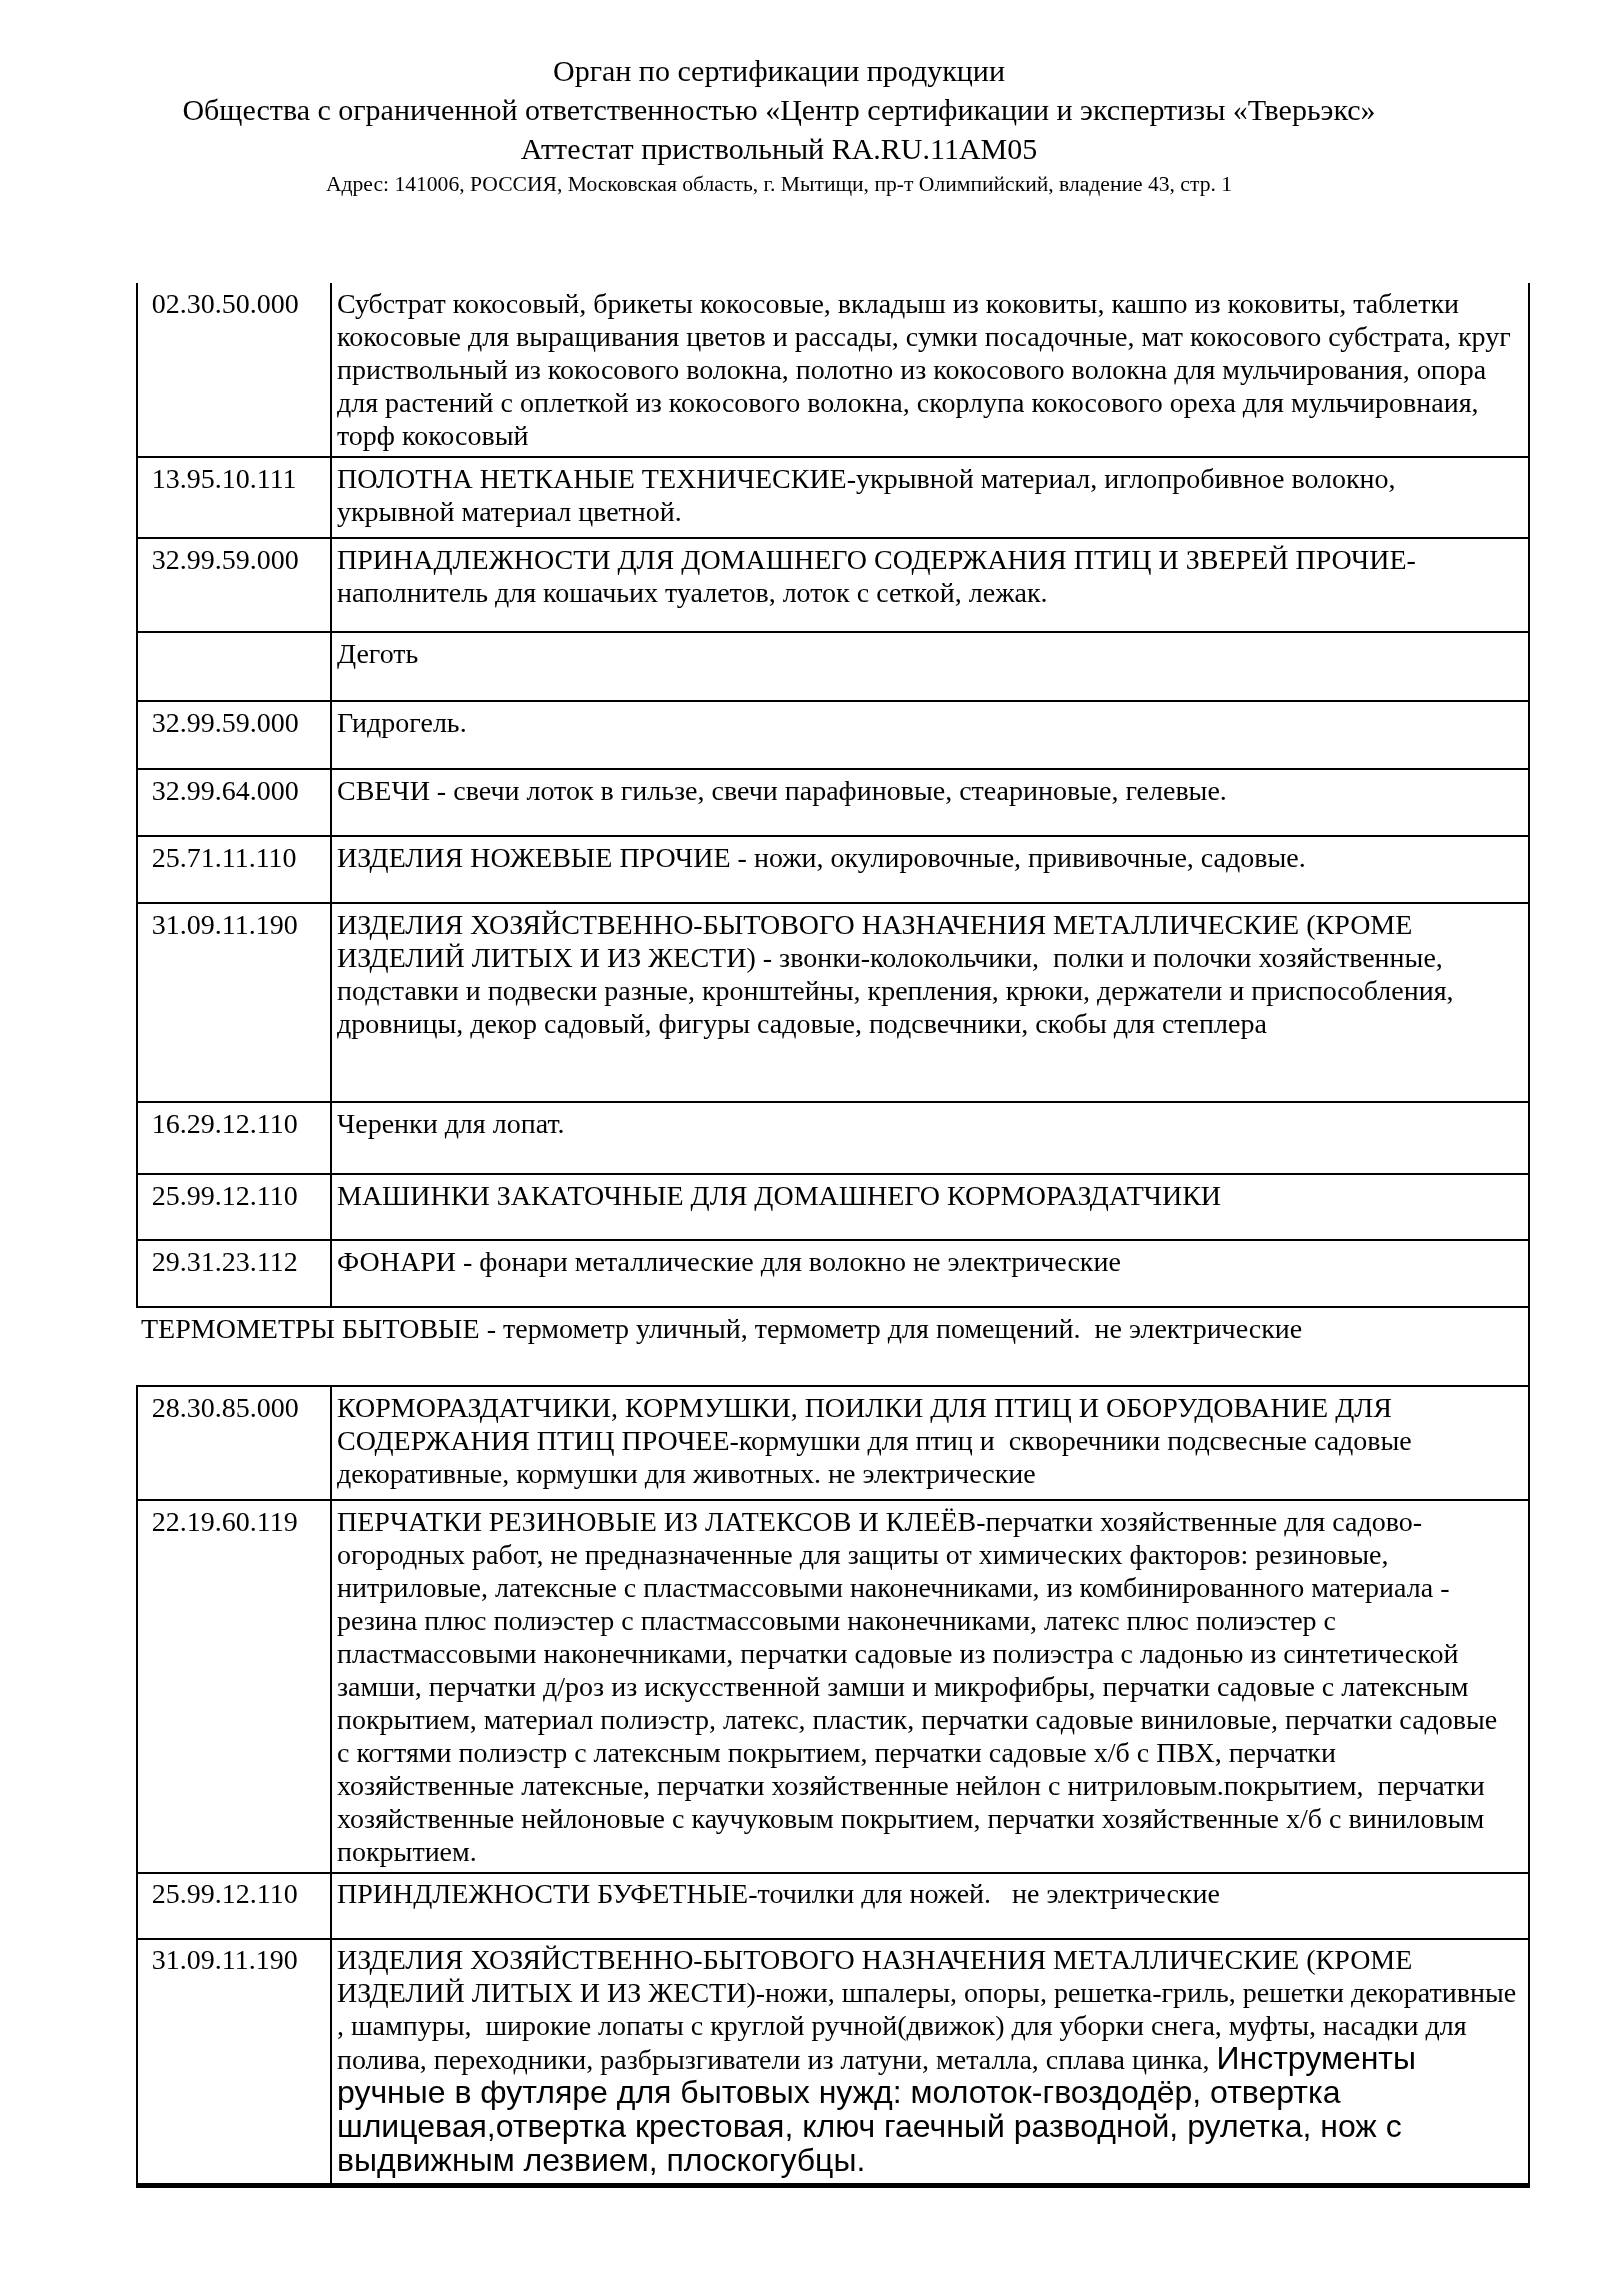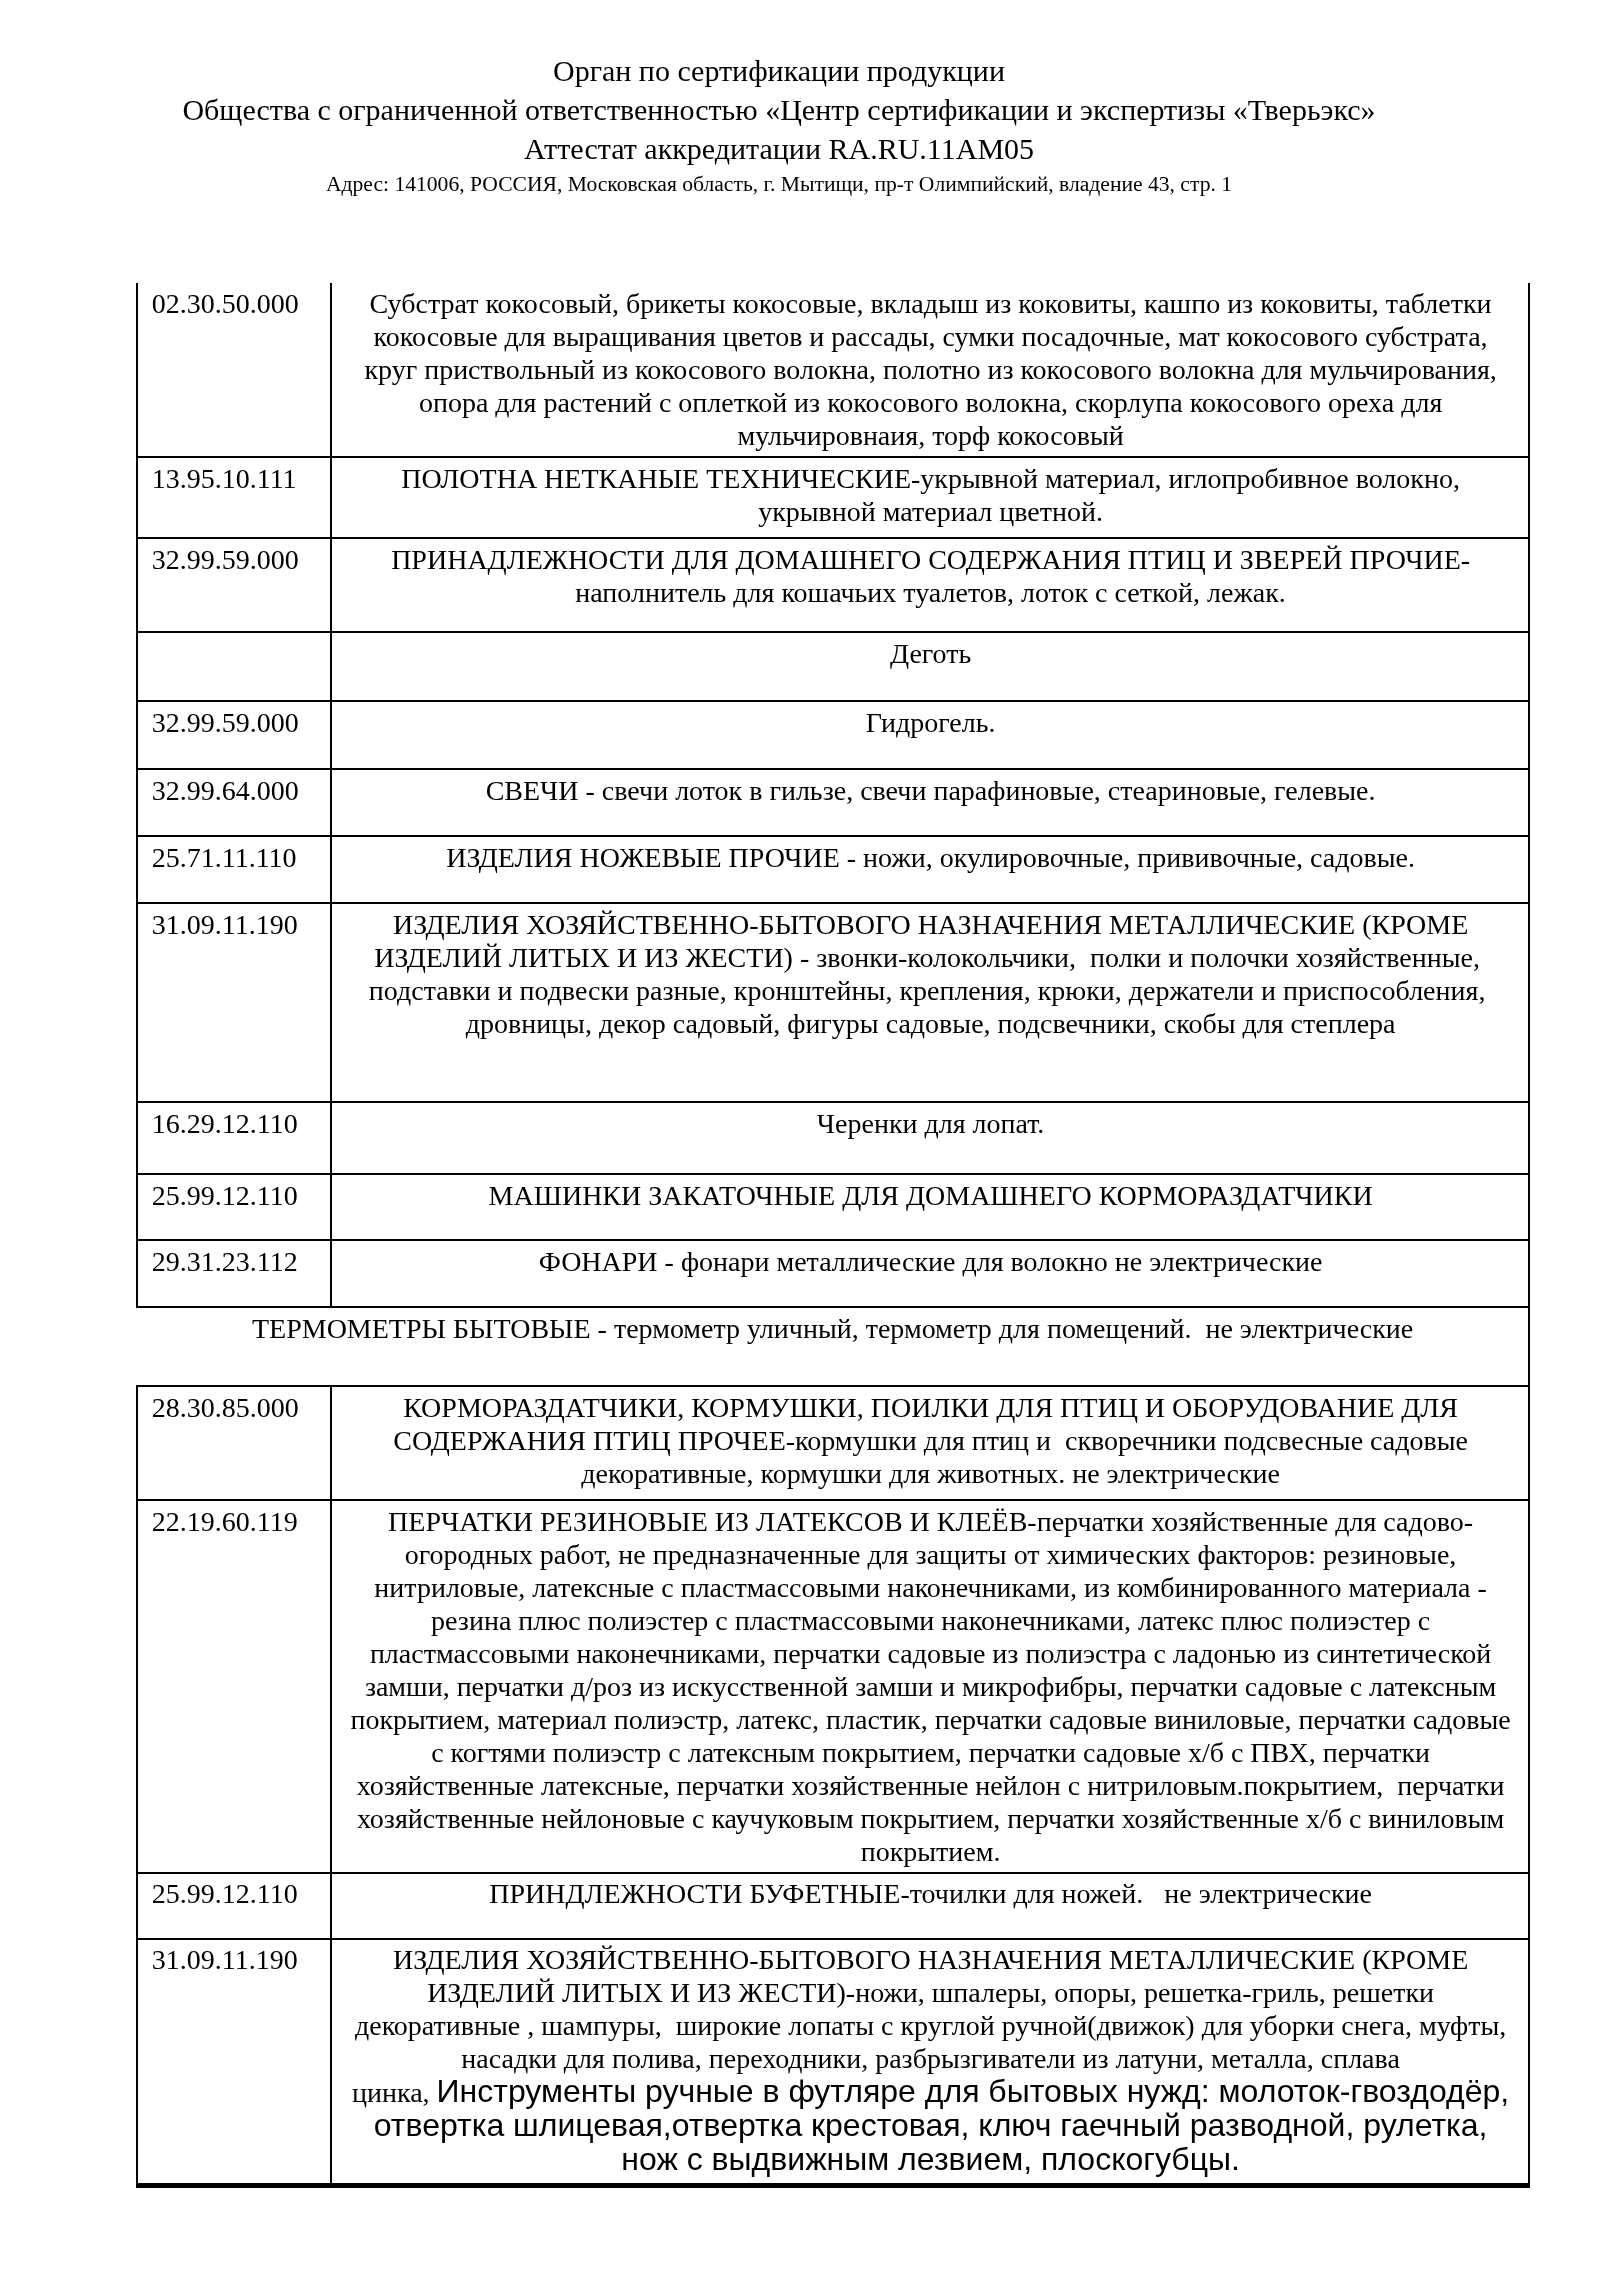--- a/index.html
+++ b/index.html
@@ -42,38 +42,37 @@
   .td { padding-top: 3.9px; font-size: 28px; line-height: 33px; }
   .td.code {
     width: 196px; flex: 0 0 196px;
     border-left: 2px solid #000;
     border-right: 2.9px solid #000;
     padding-left: 13.7px; padding-right: 5.9px;
   }
   .td.desc {
     flex: 1 1 auto;
     border-right: 2px solid #000;
-    padding-left: 13px; padding-right: 11.8px;
+    padding-left: 5px; padding-right: 11.8px;
     padding-bottom: 3.9px;
-    text-align: center;
   }
   .sans-seg {
     font-family: "Liberation Sans", "DejaVu Sans", sans-serif;
     font-size: 32px;
   }
 </style>
 </head>
 <body>
 
 <div class="page">
 
   <div class="doc-header">
     <div class="h-line">Орган по сертификации продукции</div>
     <div class="h-line">Общества с ограниченной ответственностью «Центр сертификации и экспертизы «Тверьэкс»</div>
-    <div class="h-line">Аттестат аккредитации RA.RU.11АМ05</div>
+    <div class="h-line">Аттестат приствольный RA.RU.11АМ05</div>
     <div class="h-address">Адрес: 141006, РОССИЯ, Московская область, г. Мытищи, пр-т Олимпийский, владение 43, стр. 1</div>
   </div>
 
   <div class="code-table">
 
     <div class="tr" style="min-height:174px">
       <div class="td code"><span>02.30.50.000</span></div>
       <div class="td desc"><span>Субстрат кокосовый, брикеты кокосовые, вкладыш из коковиты, кашпо из коковиты, таблетки кокосовые для выращивания цветов и рассады, сумки посадочные, мат кокосового субстрата, круг приствольный из кокосового волокна, полотно из кокосового волокна для мульчирования, опора для растений с оплеткой из кокосового волокна, скорлупа кокосового ореха для мульчировнаия, торф кокосовый</span></div>
     </div>
 

